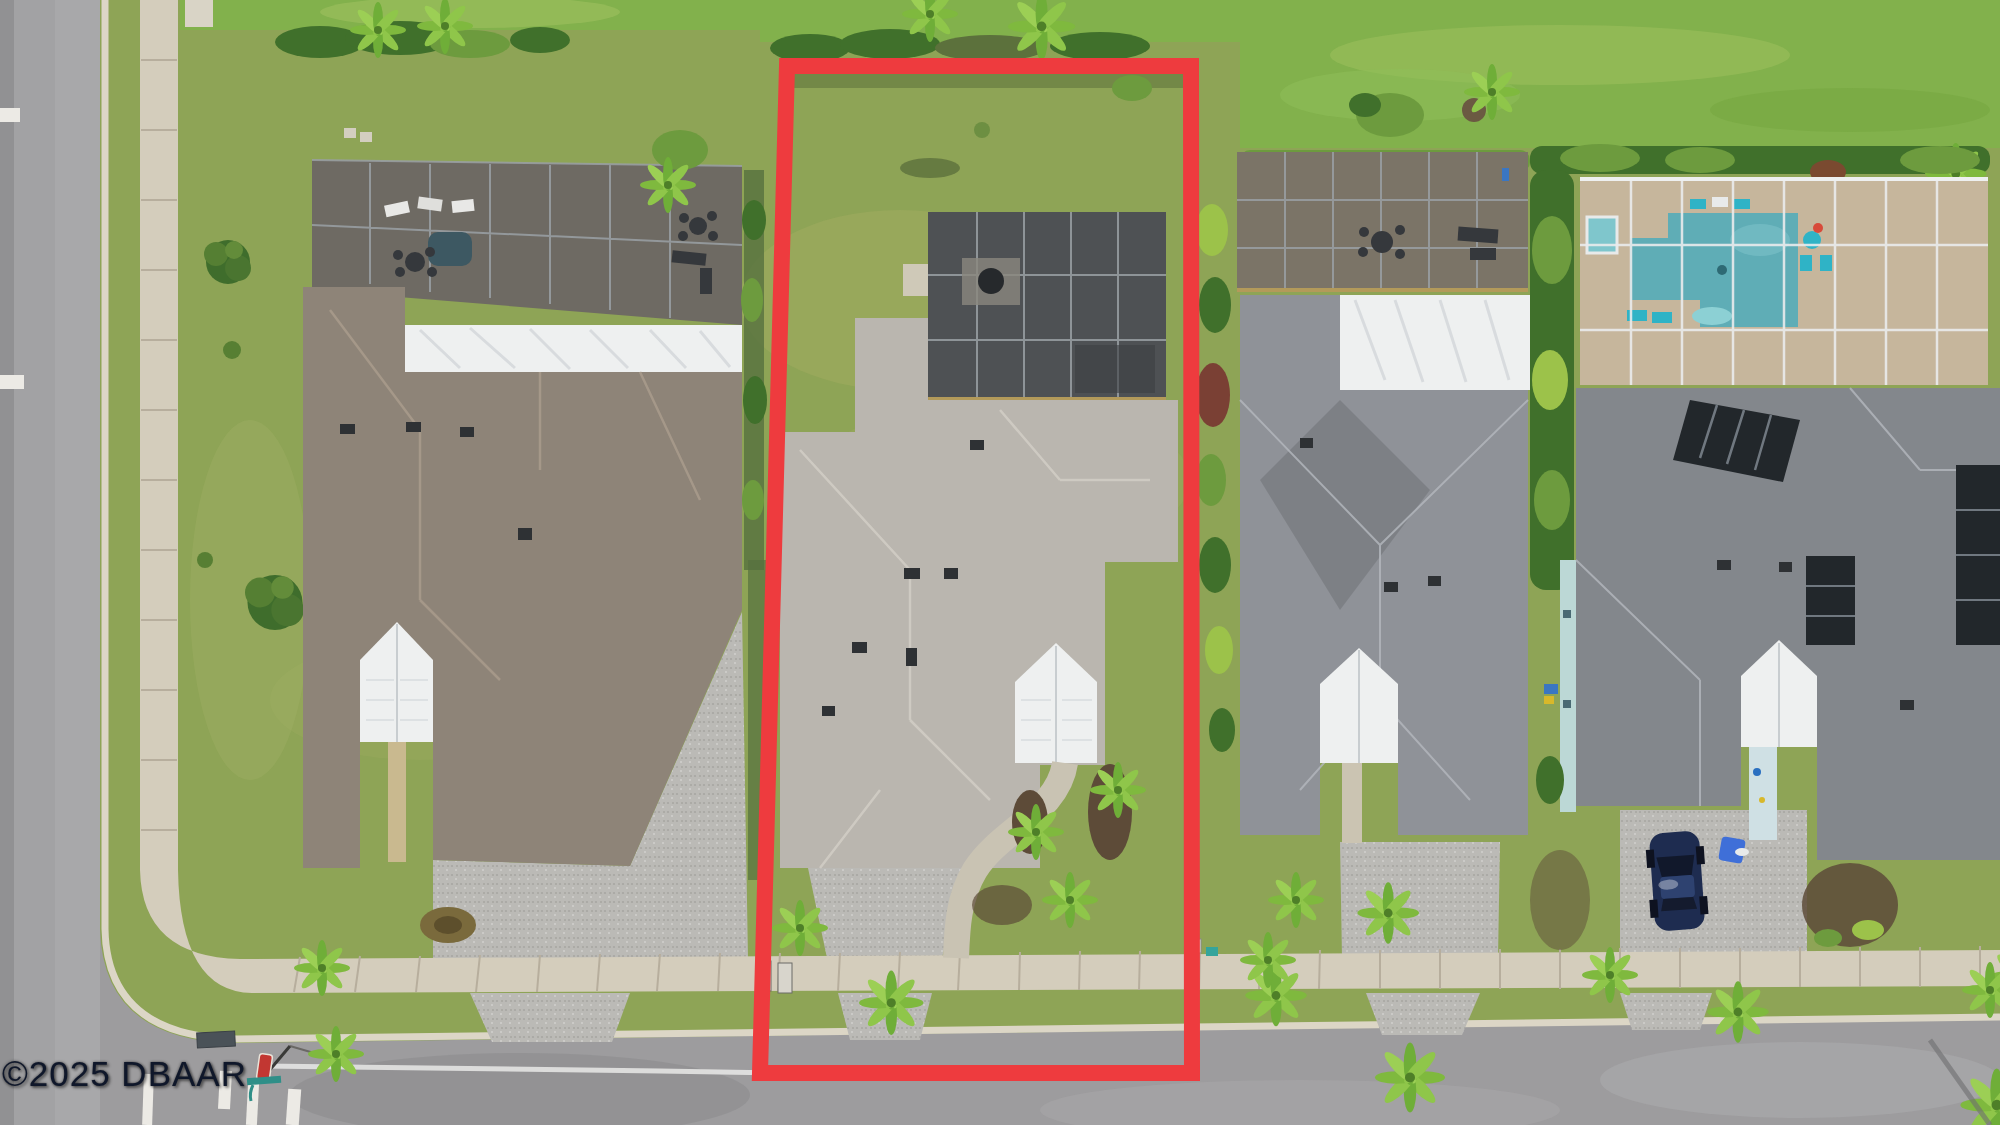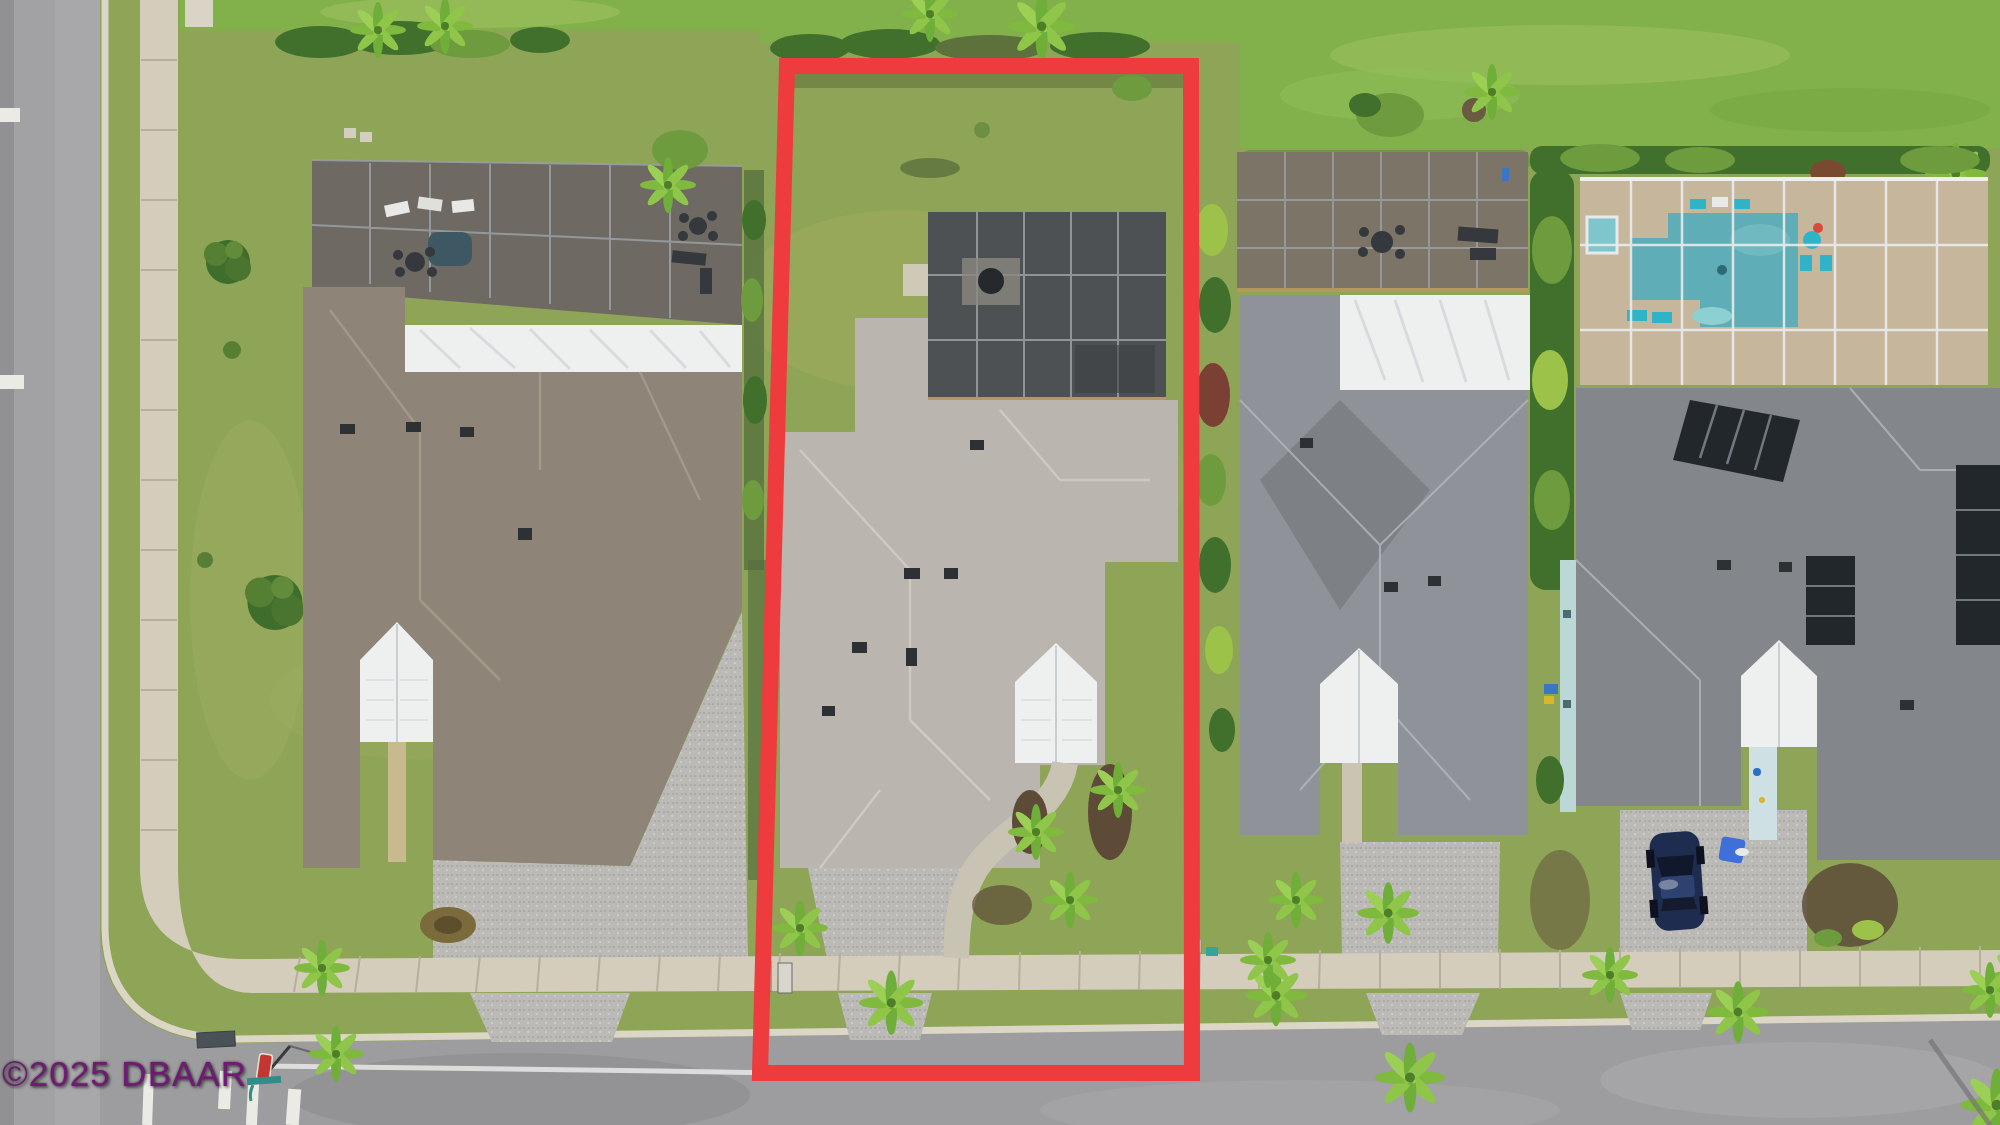--- a/index.html
+++ b/index.html
@@ -18,21 +18,21 @@
   .cage1{fill:#6e6a63}.cageS{fill:#4e5154}.cage3{fill:#7b7467}.deck4{fill:#c6b69c}
   .grid{stroke:#9aa0a4;stroke-width:2;fill:none;opacity:.85}
   .gridW{stroke:#e9ebec;stroke-width:2.5;fill:none;opacity:.9}
   .pool{fill:#5fadb6}.solar{fill:#22272b}
   .vent{fill:#2e3134}.ridge{stroke:#d0ccc4;stroke-width:2.5;fill:none;opacity:.9}
   .ridge1{stroke:#a79a8b;stroke-width:2.5;fill:none;opacity:.9}
   .ridge3{stroke:#b4b8be;stroke-width:2;fill:none;opacity:.8}
   .furn{fill:#35383c}
   .paint{fill:#eceae5}
   .redbox{fill:none;stroke:#ee3b3e;stroke-width:16;stroke-linejoin:miter}
-  .watermark{position:absolute;left:2px;top:1054px;color:#701a75;font-size:35px;letter-spacing:1px;
+  .watermark{position:absolute;left:2px;top:1054px;color:#0f172a;font-size:35px;letter-spacing:1px;
              text-shadow:0 0 3px rgba(0,0,0,.55),2px 2px 3px rgba(0,0,0,.45);user-select:none;}
 </style>
 </head>
 <body>
 
 <div class="stage">
 <svg width="2000" height="1125" viewBox="0 0 2000 1125">
   <defs>
     <pattern id="pb" width="9" height="9" patternUnits="userSpaceOnUse">
       <rect width="9" height="9" fill="#bbbab6"></rect>

